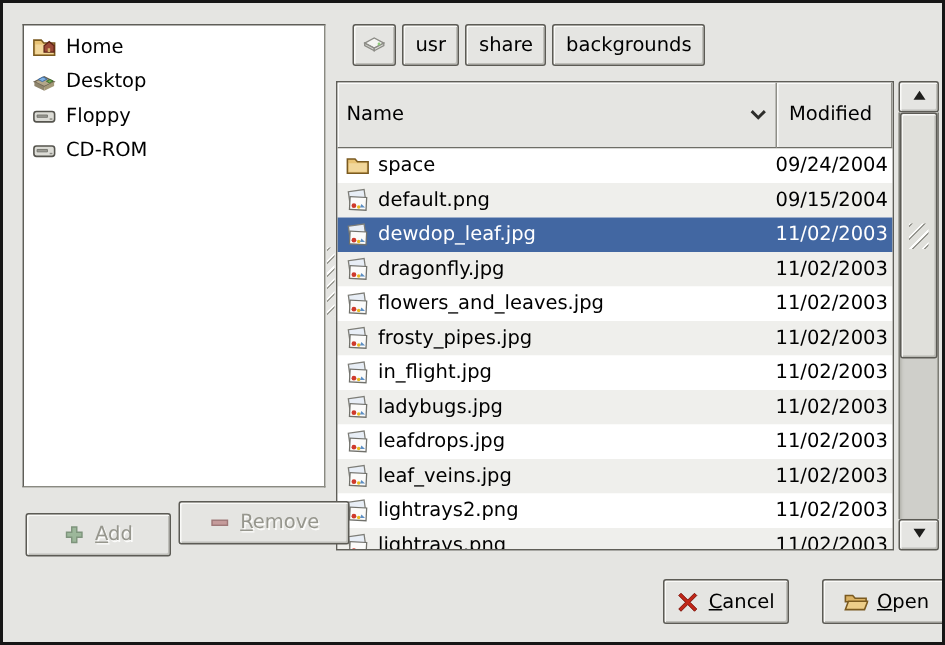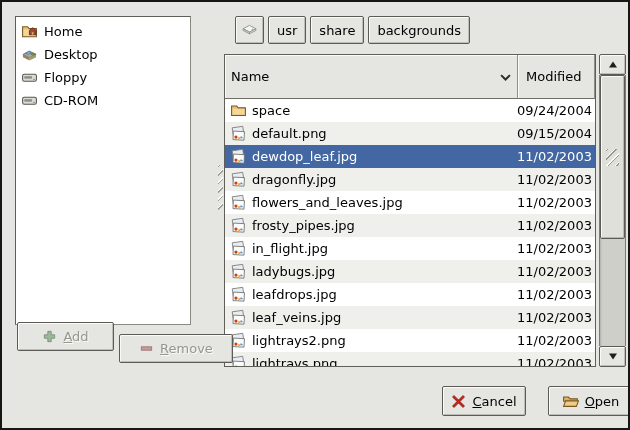--- a/index.html
+++ b/index.html
@@ -5,21 +5,21 @@
   html,body{margin:0;padding:0;background:#bdbdb8;}
   *{box-sizing:border-box;}
   .window{
     position:relative;width:630px;height:430px;
     background:#e5e5e2;border:2px solid #161616;
     font-family:"DejaVu Sans","Liberation Sans",sans-serif;
     font-size:13px;color:#000;overflow:hidden;
   }
   
   .sidebar{
-    position:absolute;left:13px;top:14px;width:176px;height:309px;
+    position:absolute;left:13px;top:14px;width:202px;height:309px;
     background:#fff;border:1px solid #8a8a82;
     border-top-color:#5f5e58;border-left-color:#5f5e58;
     padding-top:3px;overflow:hidden;
   }
   .side-item{display:flex;align-items:center;height:23px;padding-left:5px;gap:6px;cursor:default;}
   .side-item .icn{width:17px;height:17px;display:inline-flex;}
   
   .pane-grip{
     position:absolute;left:216px;top:163px;width:5px;height:46px;
     background:repeating-linear-gradient(135deg,#fdfdfc 0 1px,#9d9d96 1px 2px,transparent 2px 6px);
@@ -85,21 +85,21 @@
   }
   
   .btn{
     position:absolute;display:flex;align-items:center;justify-content:center;gap:6px;
     background:#e5e5e2;border:1px solid #5c5b55;border-radius:2px;
     box-shadow:inset 1px 1px 0 #fafaf8, inset -1px -1px 0 #bebeb9;
     font-family:inherit;font-size:13px;color:#000;padding:0;cursor:default;
   }
   .btn .icn{display:inline-flex;}
   .btn.disabled{color:#96968d;text-shadow:1px 1px 0 #fcfcfb;}
-  .btn-add{left:15px;top:320px;width:97px;height:29px;}
+  .btn-add{left:15px;top:340px;width:97px;height:29px;}
   .btn-remove{left:117px;top:332px;width:114px;height:29px;}
   .btn-cancel{left:440px;top:384px;width:84px;height:30px;}
   .btn-open{left:530px;top:384px;width:85px;height:30px;margin-left:16px;}
   u{text-decoration:underline;}
 </style>
 </head>
 <body>
 
 <div class="window">
 

